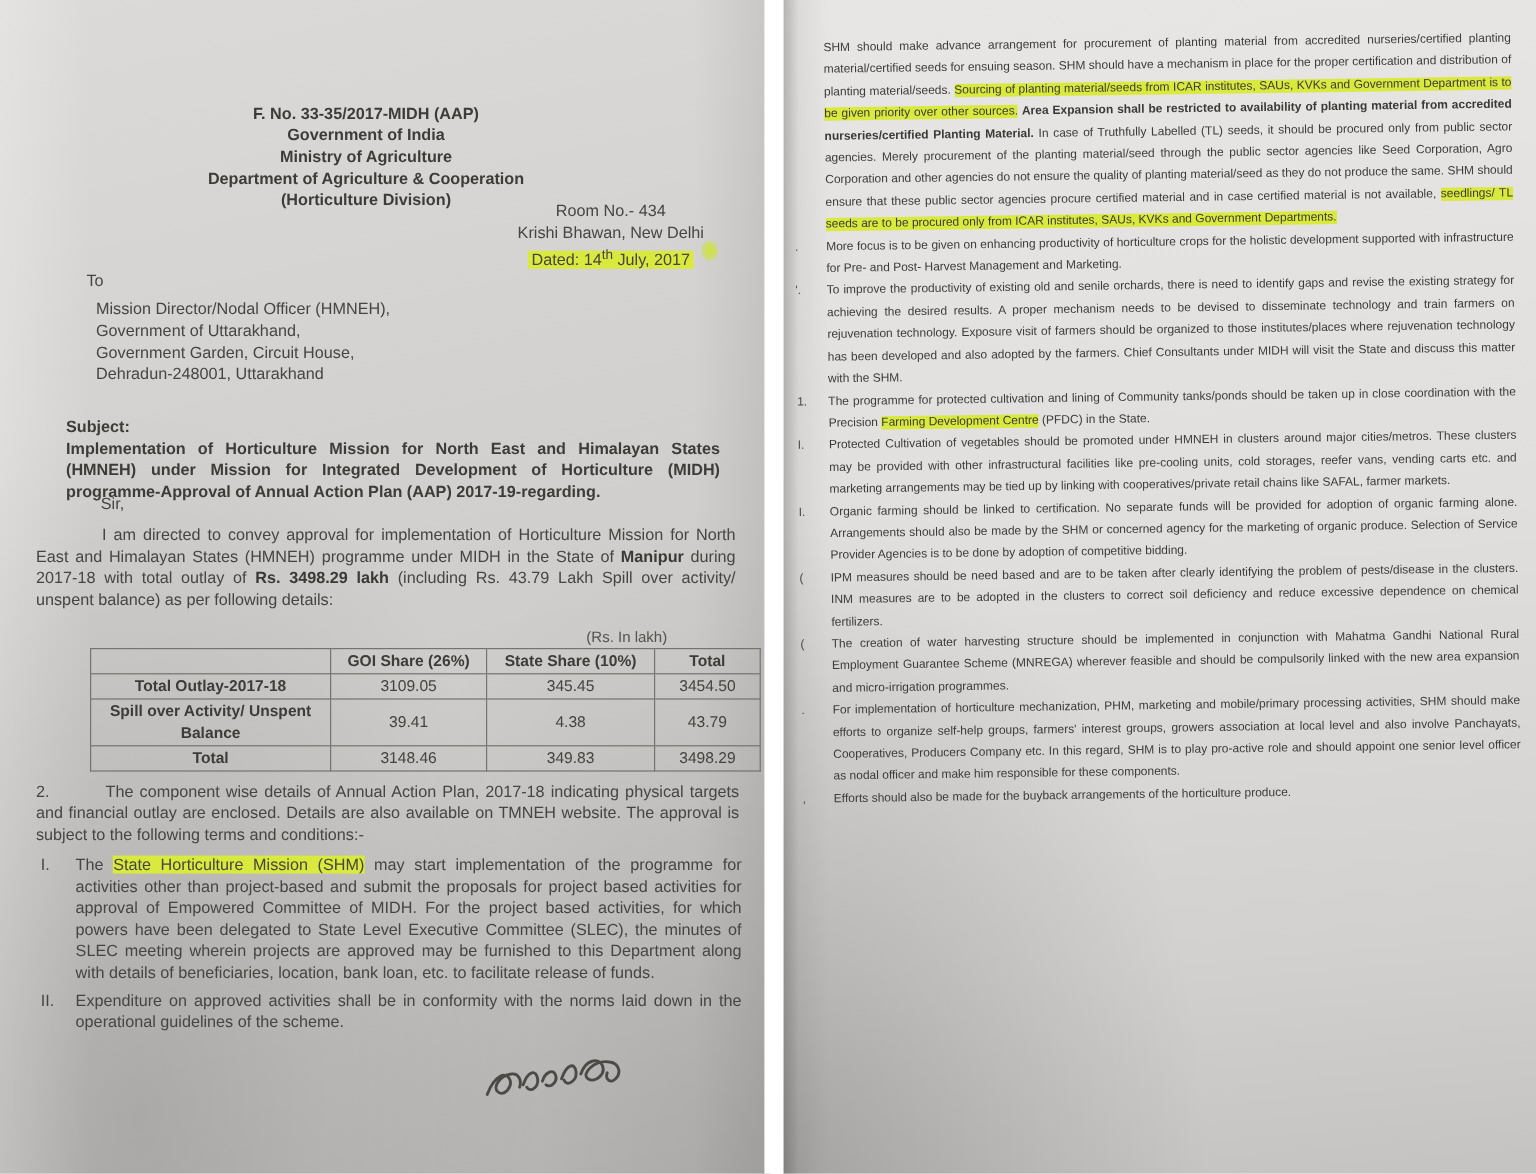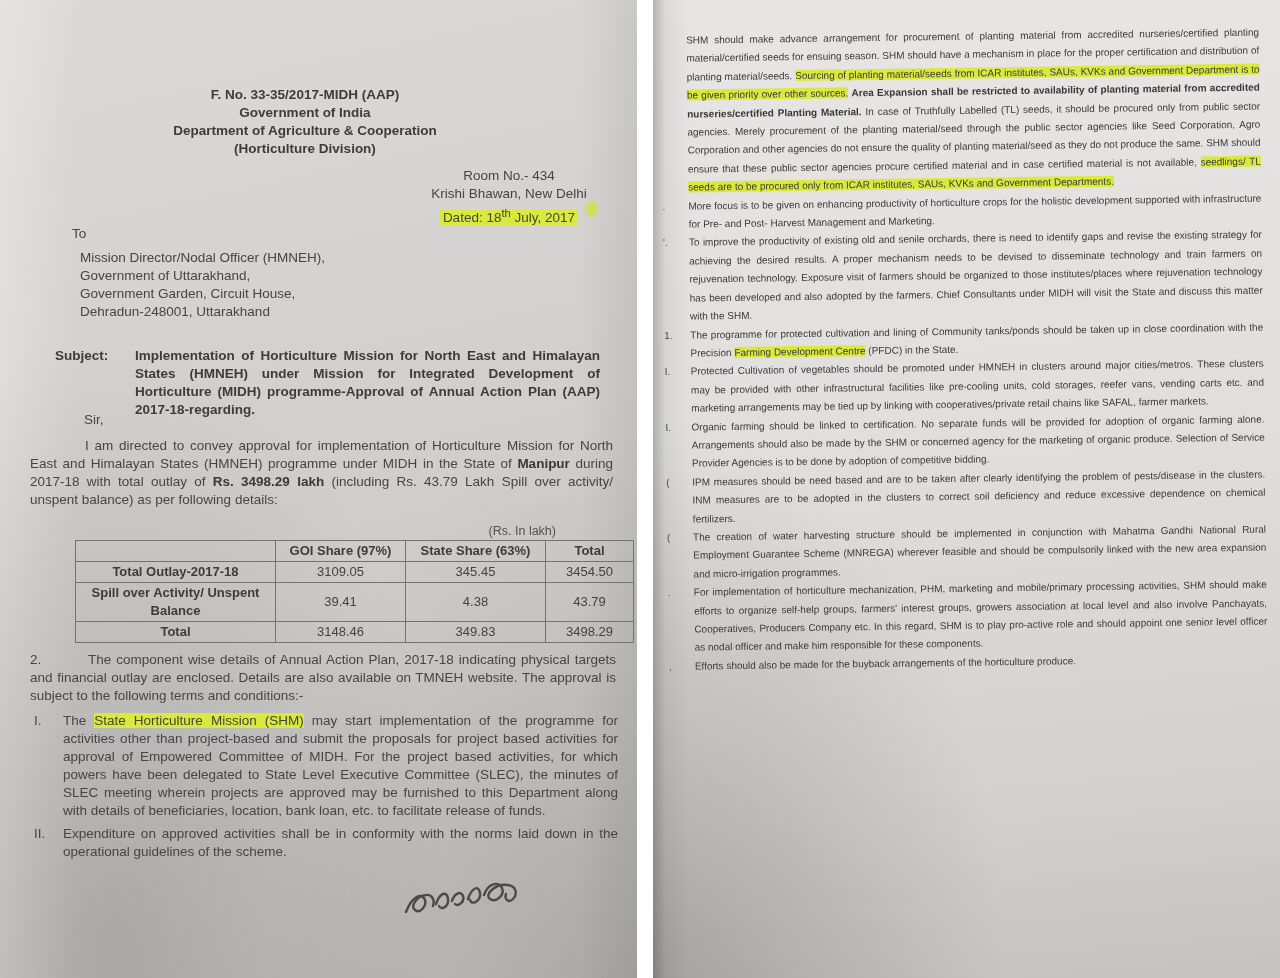--- a/index.html
+++ b/index.html
@@ -19,21 +19,21 @@
     color:#474542;
     font-size:13.5px; line-height:18px;
   }
   .lp-header { position:absolute; left:140px; top:86px; width:330px; text-align:center; font-weight:bold; color:#3e3c39; }
   .lp-room   { position:absolute; left:388px; top:167px; width:242px; text-align:center; }
   .hl { background:#d9e93e; padding:0 3px; box-decoration-break:clone; -webkit-box-decoration-break:clone; }
   .hl-blob { position:absolute; left:584px; top:200px; width:15px; height:18px; border-radius:50%;
     background:radial-gradient(ellipse at center, #cfe23c 0%, rgba(207,226,60,0.55) 55%, transparent 75%); }
   .lp-to   { position:absolute; left:72px;  top:225px; }
   .lp-addr { position:absolute; left:80px;  top:249px; }
-  .lp-subject { position:absolute; left:55px; top:347px; width:545px; display:flex; font-weight:bold; color:#3e3c39; }
+  .lp-subject { position:absolute; left:55px; top:347px; width:545px; display:flex; font-weight:bold; color:#3e3c39;flex-direction:column; }
   .lp-subject .sub-label { width:80px; flex:none; }
   .lp-subject .sub-text  { flex:1; text-align:justify; }
   .lp-sir  { position:absolute; left:47px; top:411px;margin-left:37px; }
   .lp-para1 { position:absolute; left:30px; top:437px; width:583px; text-align:justify; text-indent:55px; }
   .lp-rs-note { position:absolute; left:75px; top:522px; width:481px; text-align:right; font-size:12.5px; color:#54524e; }
   .lp-table { position:absolute; left:75px; top:540px; border-collapse:collapse; font-size:13px; color:#45433f; }
   .lp-table td { border:1px solid #75736e; text-align:center; padding:1px 4px; vertical-align:middle; }
   .lp-table .hdr { font-weight:bold; color:#3e3c39; }
   .lp-table .lbl { font-weight:bold; color:#3e3c39; }
   .lp-para2 { position:absolute; left:30px; top:651px; width:586px; text-align:justify; }
@@ -60,63 +60,64 @@
   .rp-marker { position:absolute; left:1px; top:0; width:22px; color:#4b4946; text-align:left; }
 </style>
 </head>
 <body>
 
 <div class="page-left">
 
   <div class="lp-header">
     <div>F. No. 33-35/2017-MIDH (AAP)</div>
     <div>Government of India</div>
+    <div>Ministry of Agriculture</div>
     <div>Department of Agriculture &amp; Cooperation</div>
     <div>(Horticulture Division)</div>
   </div>
 
   <div class="lp-room">
     <div>Room No.- 434</div>
     <div>Krishi Bhawan, New Delhi</div>
-    <div><span class="hl"><span>Dated:  18</span><sup>th</sup><span> July, 2017</span></span></div>
+    <div><span class="hl"><span>Dated:  14</span><sup>th</sup><span> July, 2017</span></span></div>
   </div>
   <div class="hl-blob"></div>
 
   <div class="lp-to">To</div>
 
   <div class="lp-addr">
     <div>Mission Director/Nodal Officer (HMNEH),</div>
     <div>Government of Uttarakhand,</div>
     <div>Government Garden, Circuit House,</div>
     <div>Dehradun-248001, Uttarakhand</div>
   </div>
 
   <div class="lp-subject">
     <div class="sub-label">Subject:</div>
-    <div class="sub-text">Implementation of Horticulture Mission for North East and Himalayan States (HMNEH) under Mission for Integrated Development of Horticulture (MIDH) programme-Approval of Annual Action Plan (AAP) 2017-18-regarding.</div>
+    <div class="sub-text">Implementation of Horticulture Mission for North East and Himalayan States (HMNEH) under Mission for Integrated Development of Horticulture (MIDH) programme-Approval of Annual Action Plan (AAP) 2017-19-regarding.</div>
   </div>
 
   <div class="lp-sir">Sir,</div>
 
   <div class="lp-para1"><span>I am directed to convey approval for implementation of Horticulture Mission for North East and Himalayan States (HMNEH) programme under MIDH in the State of </span><span class="seg-b">Manipur</span><span> during 2017-18 with total outlay of </span><span class="seg-b">Rs. 3498.29 lakh</span><span> (including Rs. 43.79 Lakh Spill over activity/ unspent balance) as per following details:</span></div>
 
   <div class="lp-rs-note">(Rs. In lakh)</div>
 
   <table class="lp-table">
     <colgroup>
         <col style="width:200px">
         <col style="width:130px">
         <col style="width:140px">
         <col style="width:88px">
       </colgroup>
     <tbody>
         <tr>
       <td class="hdr"></td>
-      <td class="hdr">GOI Share (97%)</td>
-      <td class="hdr">State Share (63%)</td>
+      <td class="hdr">GOI Share (26%)</td>
+      <td class="hdr">State Share (10%)</td>
       <td class="hdr">Total</td>
     </tr>
     <tr>
       <td class="lbl">Total Outlay-2017-18</td>
       <td>3109.05</td>
       <td>345.45</td>
       <td>3454.50</td>
     </tr>
     <tr>
       <td class="lbl">Spill over Activity/ Unspent Balance</td>

